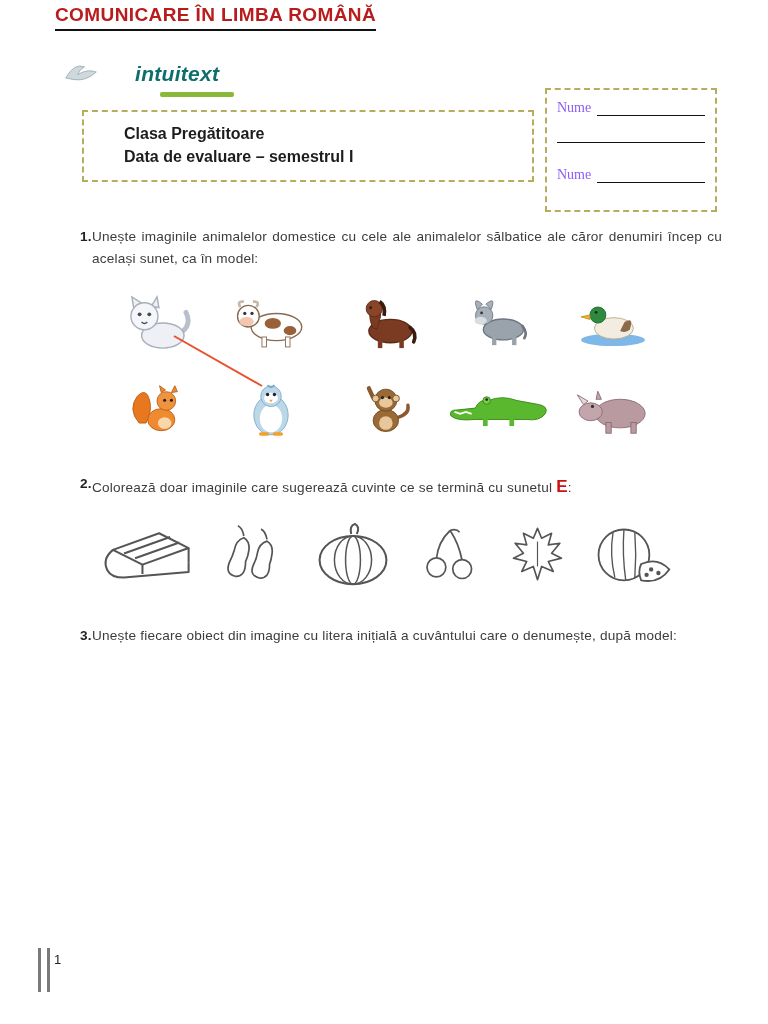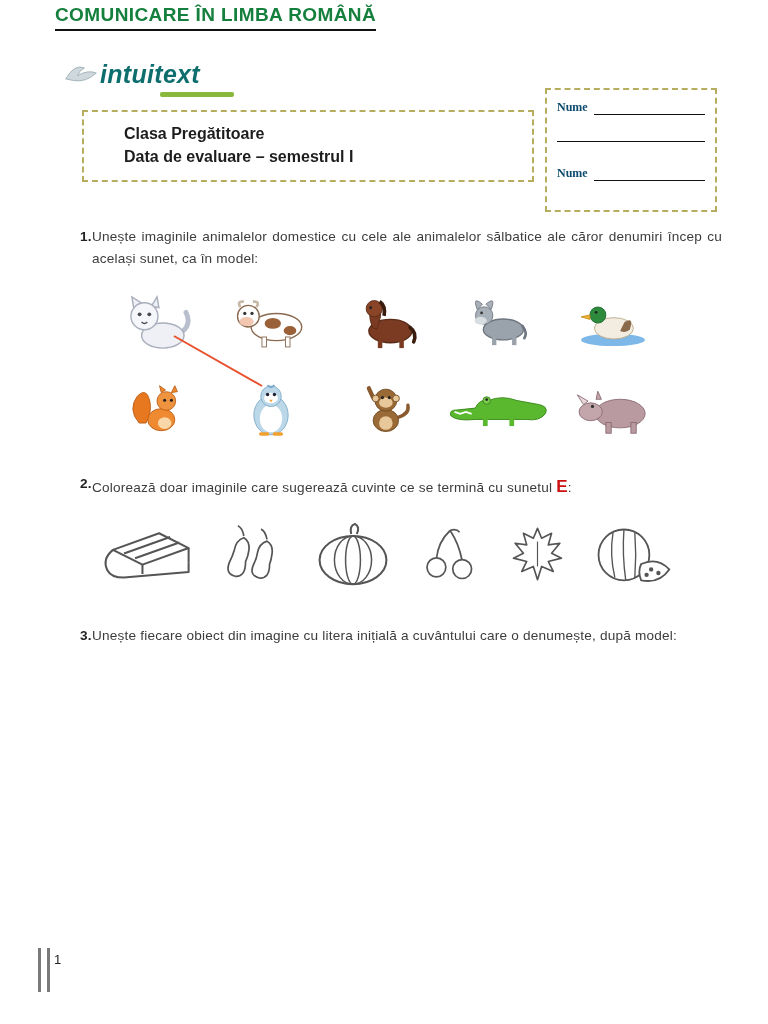--- a/index.html
+++ b/index.html
@@ -1,33 +1,33 @@
 <!DOCTYPE html>
 <html><head>
 <meta charset="utf-8">
 <style>
   html,body{margin:0;padding:0;background:#fff;}
   body{width:768px;height:1024px;position:relative;font-family:"Liberation Sans",sans-serif;overflow:hidden;}
 
-  .page-title{position:absolute;left:55px;top:4px;font-size:19px;font-weight:bold;color:#15803d;
+  .page-title{position:absolute;left:55px;top:4px;font-size:19px;font-weight:bold;color:#b91c1c;
     letter-spacing:.4px;border-bottom:2.5px solid #111;padding-bottom:3px;}
 
   
   .logo{position:absolute;left:64px;top:60px;display:flex;align-items:center;}
-  .logo-text{font-size:25px;font-weight:bold;color:#0e6e6e;letter-spacing:.3px;font-style:italic;}
+  .logo-text{font-size:21px;font-weight:bold;color:#0e6e6e;letter-spacing:.3px;font-style:italic;margin-left:35px;}
   .logo-tagbar{position:absolute;left:96px;top:32px;width:74px;height:5px;background:#8ab83a;border-radius:2px;}
 
   
   .class-box{position:absolute;left:82px;top:110px;width:452px;height:72px;border:2px dashed #b6ae5e;
     padding:10px 12px;box-sizing:border-box;}
   .class-box .line{font-size:16px;font-weight:bold;color:#1d1d1d;line-height:1.45;margin-left:28px;}
   .info-box{position:absolute;left:545px;top:88px;width:172px;height:124px;border:2px dashed #b6ae5e;
     padding:8px 10px;box-sizing:border-box;font-family:"Liberation Serif",serif;}
   .info-row{display:flex;align-items:flex-end;margin-top:2px;}
-  .info-row .lbl{font-size:12px;font-weight:bold;color:#0c4a6e;}
+  .info-row .lbl{font-size:14px;font-weight:normal;color:#8b5cf6;}
   .wline{flex:1;border-bottom:1.6px solid #111;margin-left:6px;height:14px;}
   .wline.full{margin:26px 0 24px 0;height:0;border-bottom:1.6px solid #111;}
 
   
   .question{position:absolute;left:80px;width:642px;color:#3c3c3c;font-size:13.6px;line-height:1.6;
     letter-spacing:.2px;}
   .q-num{position:absolute;left:0;top:0;font-weight:bold;color:#222;}
   .q-text{display:block;margin-left:12px;text-align:justify;}
   .q1{top:226px;} .q2{top:473px;} .q3{top:625px;}
   .e-highlight{font-weight:bold;font-size:17px;}

